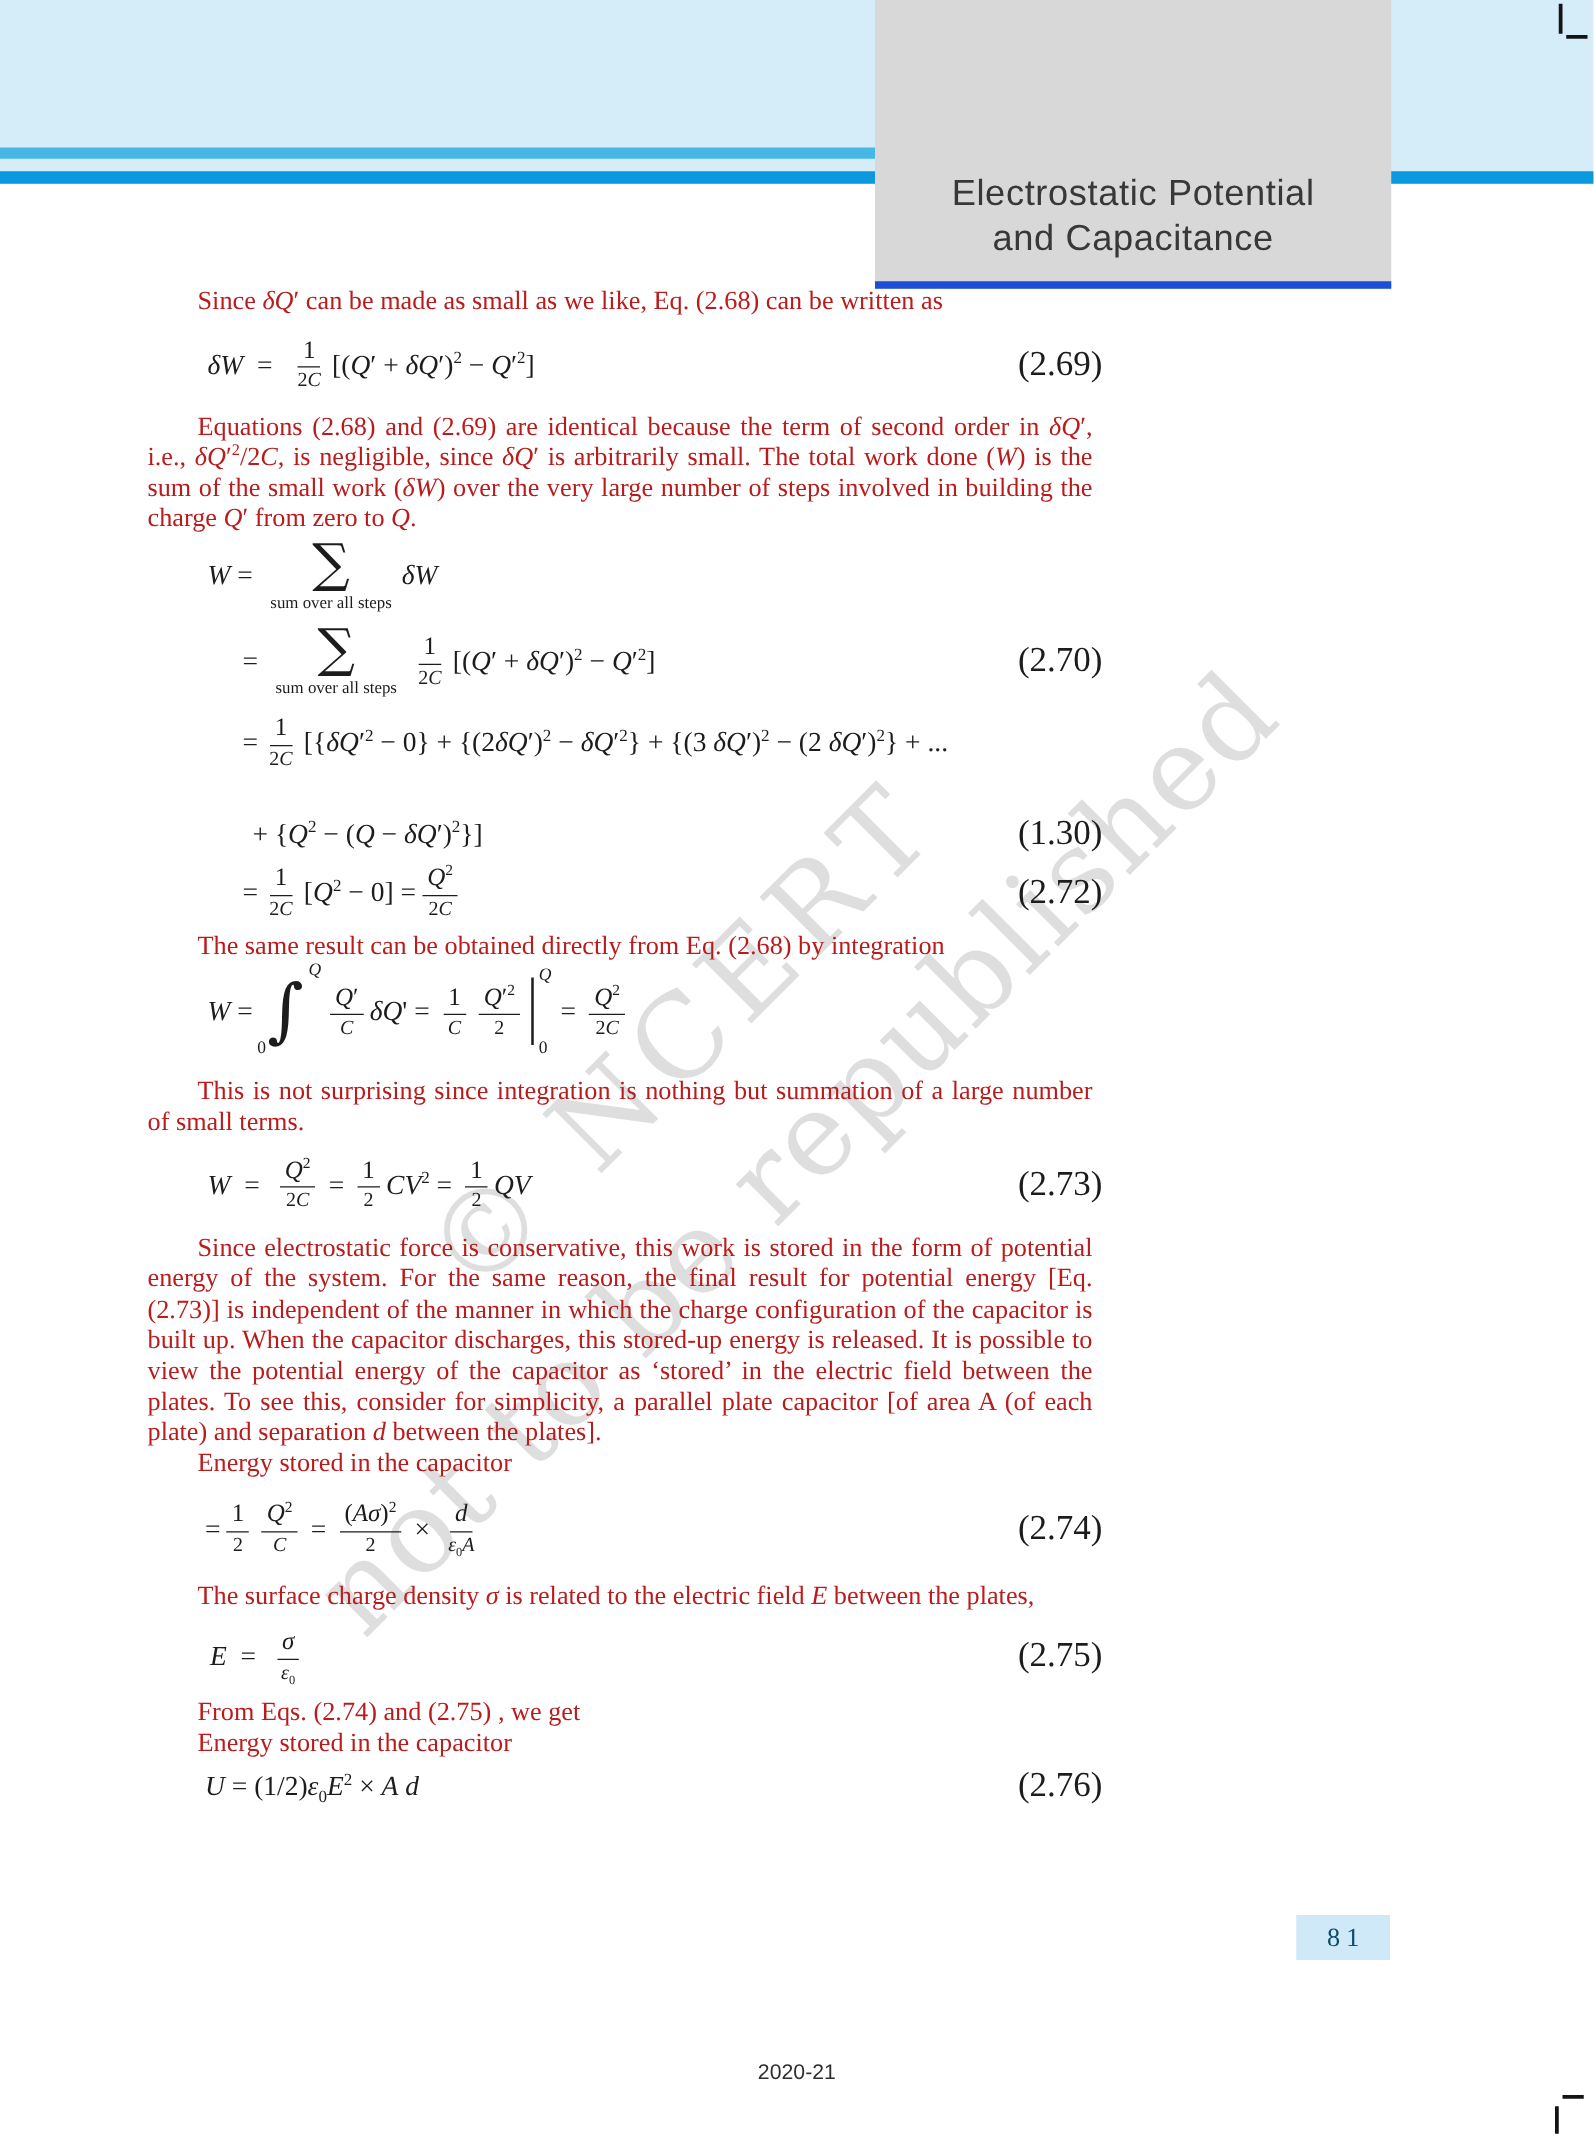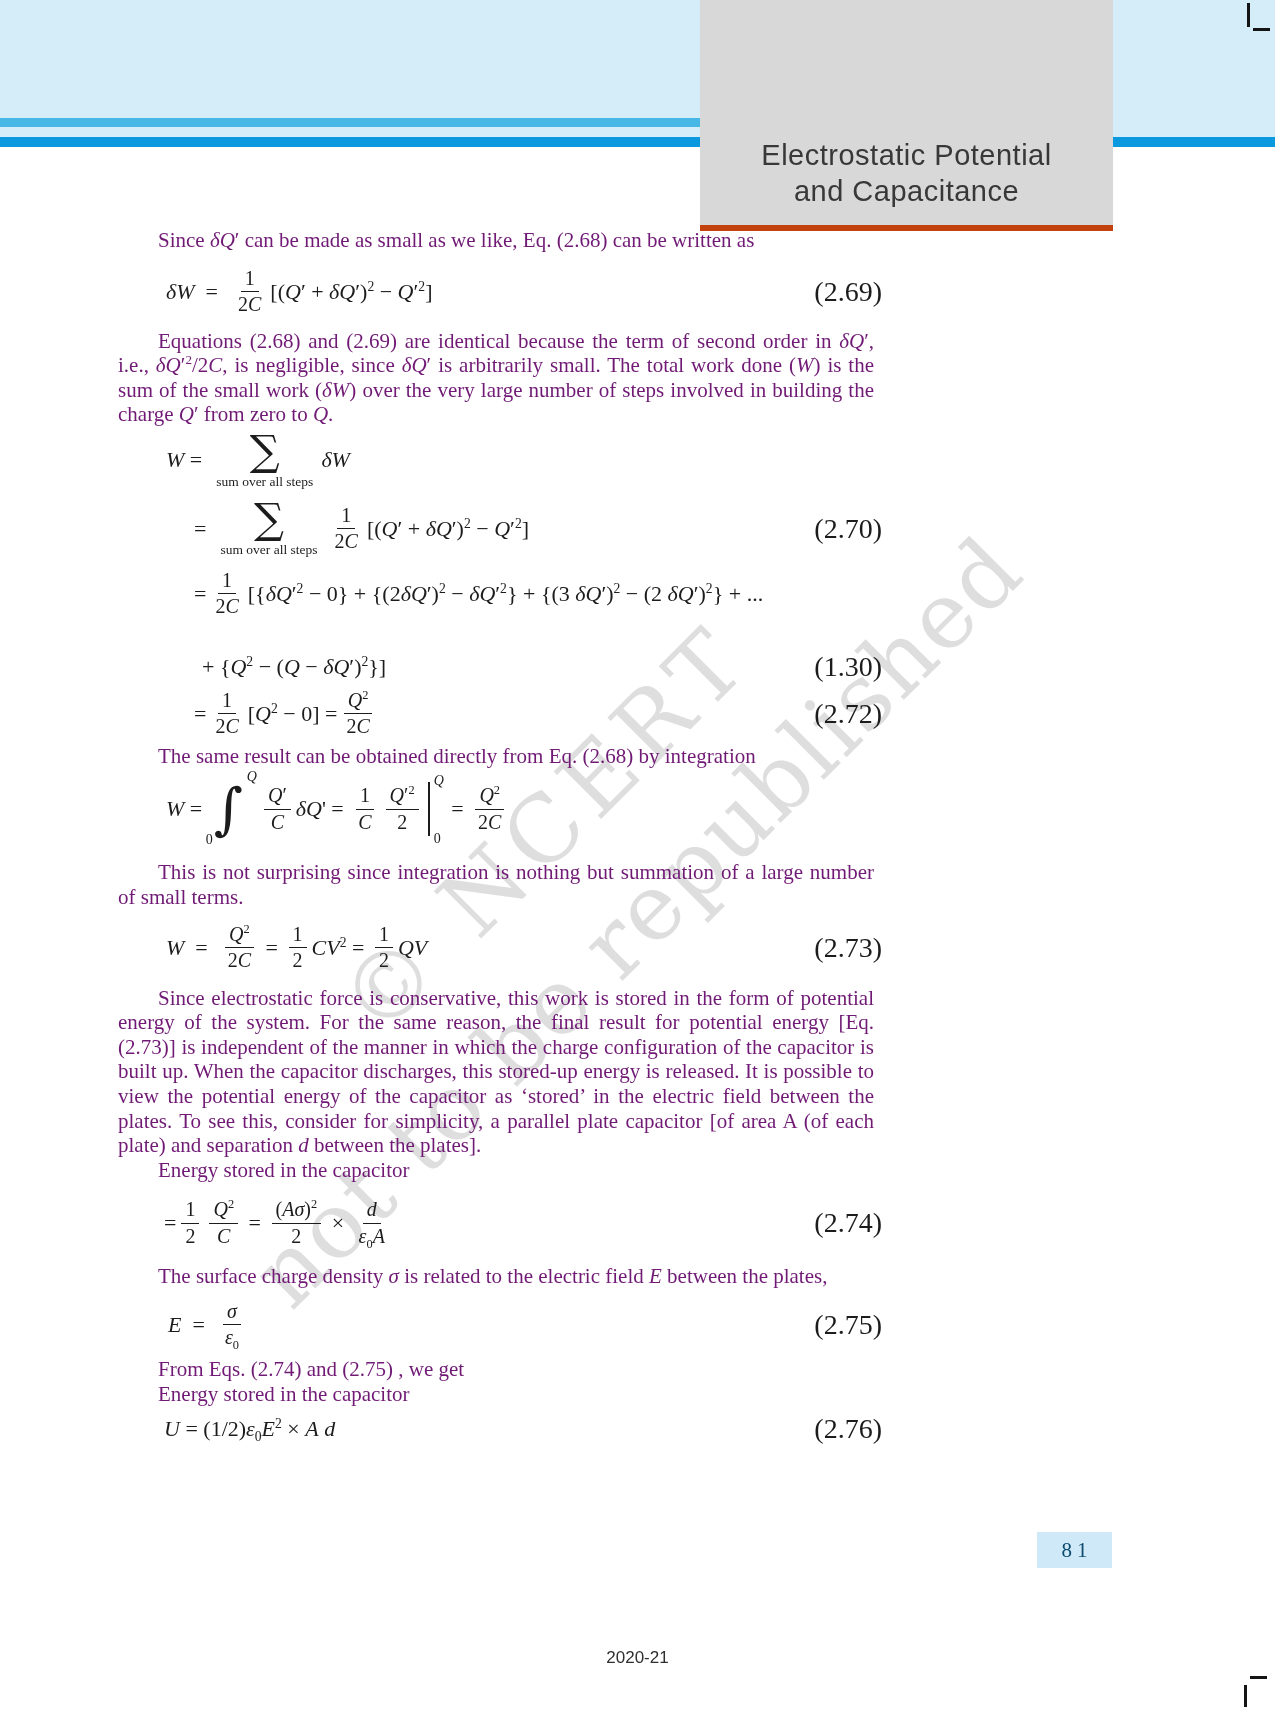--- a/index.html
+++ b/index.html
@@ -6,21 +6,21 @@
   #page {
     position:relative; width:1275px; height:1709px; background:#ffffff;
     overflow:hidden; font-family:"Liberation Serif","DejaVu Serif",serif; color:#1c1c1c;
   }
   
   .band { position:absolute; left:0; top:0; width:1275px; height:147px; background:#d5ecf9; }
   .stripe-mid { position:absolute; left:0; top:118px; width:704px; height:9px; background:#47b7e6; }
   .stripe-dark { position:absolute; left:0; top:137px; width:1275px; height:10px; background:#0a98de; }
   .chapter-box {
     position:absolute; left:700px; top:0; width:413px; height:231px;
-    background:#d8d8d8; border-bottom:6px solid #c2410c; z-index:5;
+    background:#d8d8d8; border-bottom:6px solid #1d4ed8; z-index:5;
     display:flex; flex-direction:column; justify-content:flex-end; align-items:center;
     padding-bottom:16px; box-sizing:border-box;
   }
   .chapter-box .t-line {
     font-family:"Liberation Sans","DejaVu Sans",sans-serif; font-weight:400;
     font-size:29px; line-height:36px; color:#383838; letter-spacing:0.5px; text-align:center;
   }
   
   .crop { position:absolute; background:#141414; }
   
@@ -29,36 +29,36 @@
     transform:translate(-50%,-50%) rotate(-45deg);
     text-align:center; color:#c8c8c8; opacity:0.58; white-space:nowrap;
     font-family:"DejaVu Serif",serif; pointer-events:none;
   }
   .wm1 { font-size:92px; letter-spacing:9px; line-height:120px; }
   .wm2 { font-size:92px; letter-spacing:2px; line-height:140px; }
   
   .content { position:absolute; left:118px; top:228px; width:756px; z-index:2; }
   .body-par {
     margin:0; font-size:21px; line-height:24.6px; text-align:justify;
-    text-indent:40px; color:#701a75;
+    text-indent:40px; color:#b91c1c;
   }
   .sg-rm { font-style:normal; }
   .sg-it { font-style:italic; }
   .sg-sup { font-size:0.62em; vertical-align:super; line-height:0; }
   .sg-sub { font-size:0.62em; vertical-align:sub; line-height:0; }
   
   .eqrow {
     position:relative; display:flex; align-items:center;
     font-size:22px; color:#1c1c1c; padding-left:48px; box-sizing:border-box;
   }
   .eqrow .tx { white-space:pre-wrap; }
   .eqnum { position:absolute; right:-8px; top:50%; transform:translateY(-50%); font-size:28px; font-style:normal; }
   .frac { display:inline-flex; flex-direction:column; align-items:center; margin:0 5px; text-align:center; }
   .fr-num { font-size:20px; line-height:1.08; padding:0 4px 2px; border-bottom:1.7px solid #1c1c1c; }
-  .fr-den { font-size:20px; line-height:1.08; padding:2px 4px 0; }
+  .fr-den { font-size:16px; line-height:1.08; padding:2px 4px 0; }
   .sumblock { display:inline-flex; flex-direction:column; align-items:center; margin:0 8px 0 14px; }
   .sum-sigma { font-family:"DejaVu Serif","DejaVu Sans",serif; font-size:42px; line-height:0.95; }
   .sum-limit { font-size:13.5px; margin-top:3px; white-space:nowrap; }
   .intblock { position:relative; display:inline-block; margin:0 12px 0 2px; padding:8px 4px; }
   .int-sign { font-family:"DejaVu Serif","DejaVu Sans",serif; font-size:56px; line-height:0.85; }
   .int-sup { position:absolute; top:-8px; right:-10px; font-size:14px; font-style:italic; }
   .int-sub { position:absolute; bottom:-6px; left:-4px; font-size:14px; }
   .evalblock { position:relative; display:inline-block; width:0; border-left:2px solid #1c1c1c; height:54px; margin:0 16px 0 4px; }
   .eval-sup { position:absolute; top:-9px; left:4px; font-size:14px; font-style:italic; }
   .eval-sub { position:absolute; bottom:-11px; left:4px; font-size:14px; }

